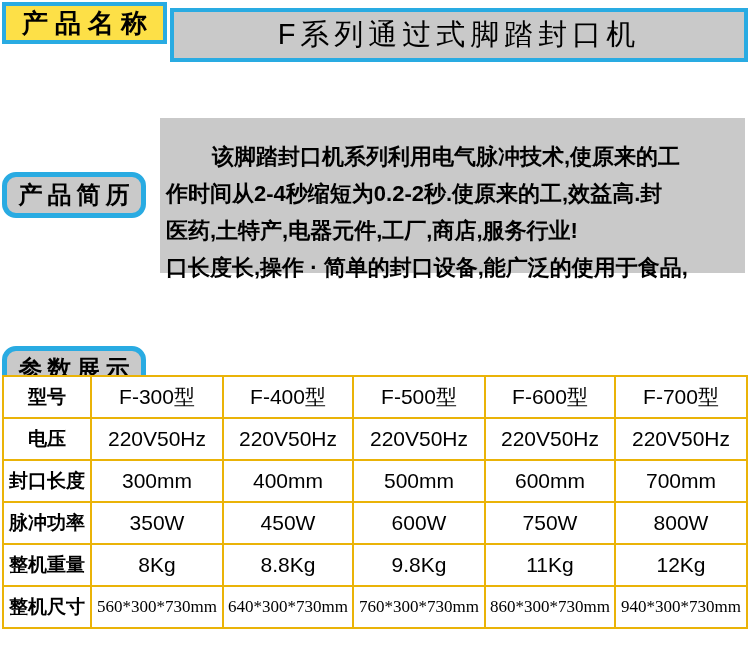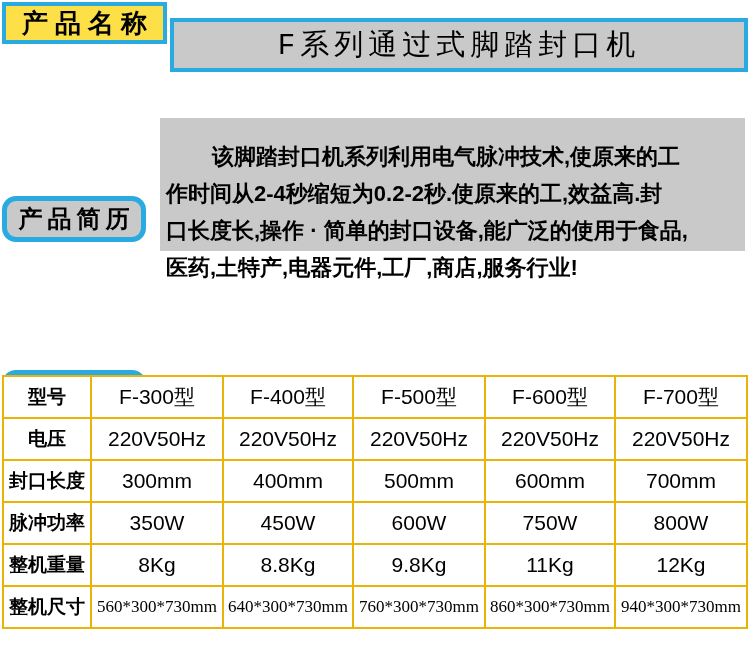--- a/index.html
+++ b/index.html
@@ -12,40 +12,40 @@
   
   .name-label{
     position:absolute;left:2px;top:2px;width:165px;height:42px;
     box-sizing:border-box;border:4px solid #29abe2;background:#fde047;
     display:flex;align-items:center;justify-content:center;
     font-family:"Liberation Serif","DejaVu Serif",serif;
     font-size:26px;font-weight:bold;letter-spacing:7px;text-indent:7px;
   }
   
   .title-box{
-    position:absolute;left:170px;top:18px;width:578px;height:54px;
+    position:absolute;left:170px;top:8px;width:578px;height:54px;
     box-sizing:border-box;border:4px solid #29abe2;background:#c9c9c9;
     display:flex;align-items:center;justify-content:center;
-    font-family:Liberation Mono, monospace;
+    font-family:Liberation Sans, sans-serif;
     font-size:29px;letter-spacing:5px;
   }
   
   .round-label{
     position:absolute;left:2px;width:144px;height:46px;
     box-sizing:border-box;border:5px solid #29abe2;border-radius:14px;
     background:#c9c9c9;
     display:flex;align-items:center;justify-content:center;
     font-family:"Liberation Serif","DejaVu Serif",serif;
-    font-size:24px;font-weight:bold;letter-spacing:5px;text-indent:5px;margin-top:24px;
+    font-size:24px;font-weight:bold;letter-spacing:5px;text-indent:5px;
   }
   #profile-label{top:172px;}
   #params-label{top:346px;}
   
   .desc-box{
-    position:absolute;left:160px;top:118px;width:585px;height:133px;
+    position:absolute;left:160px;top:118px;width:585px;height:155px;
     background:#c9c9c9;box-sizing:border-box;padding:20px 6px 0 6px;
   }
   .desc-line{
     font-size:22px;font-weight:bold;line-height:37px;white-space:nowrap;
   }
   .desc-line.first{text-indent:46px;}
   
   .spec-table{
     position:absolute;left:2px;top:375px;width:746px;
     border-collapse:collapse;table-layout:fixed;background:#ffffff;
@@ -69,22 +69,22 @@
 <body>
 
 <div class="name-label">产品名称</div>
 <div class="title-box">F系列通过式脚踏封口机</div>
 
 <div class="round-label" id="profile-label">产品简历</div>
 
 <div class="desc-box">
   <div class="desc-line first">该脚踏封口机系列利用电气脉冲技术,使原来的工</div>
   <div class="desc-line">作时间从2-4秒缩短为0.2-2秒.使原来的工,效益高.封</div>
+  <div class="desc-line">医药,土特产,电器元件,工厂,商店,服务行业!</div>
   <div class="desc-line">口长度长,操作 · 简单的封口设备,能广泛的使用于食品,</div>
-  <div class="desc-line">医药,土特产,电器元件,工厂,商店,服务行业!</div>
 </div>
 
 <div class="round-label" id="params-label">参数展示</div>
 
 <table class="spec-table">
   <colgroup>
     <col style="width:88px">
     <col style="width:132px">
       <col style="width:130px">
       <col style="width:132px">

